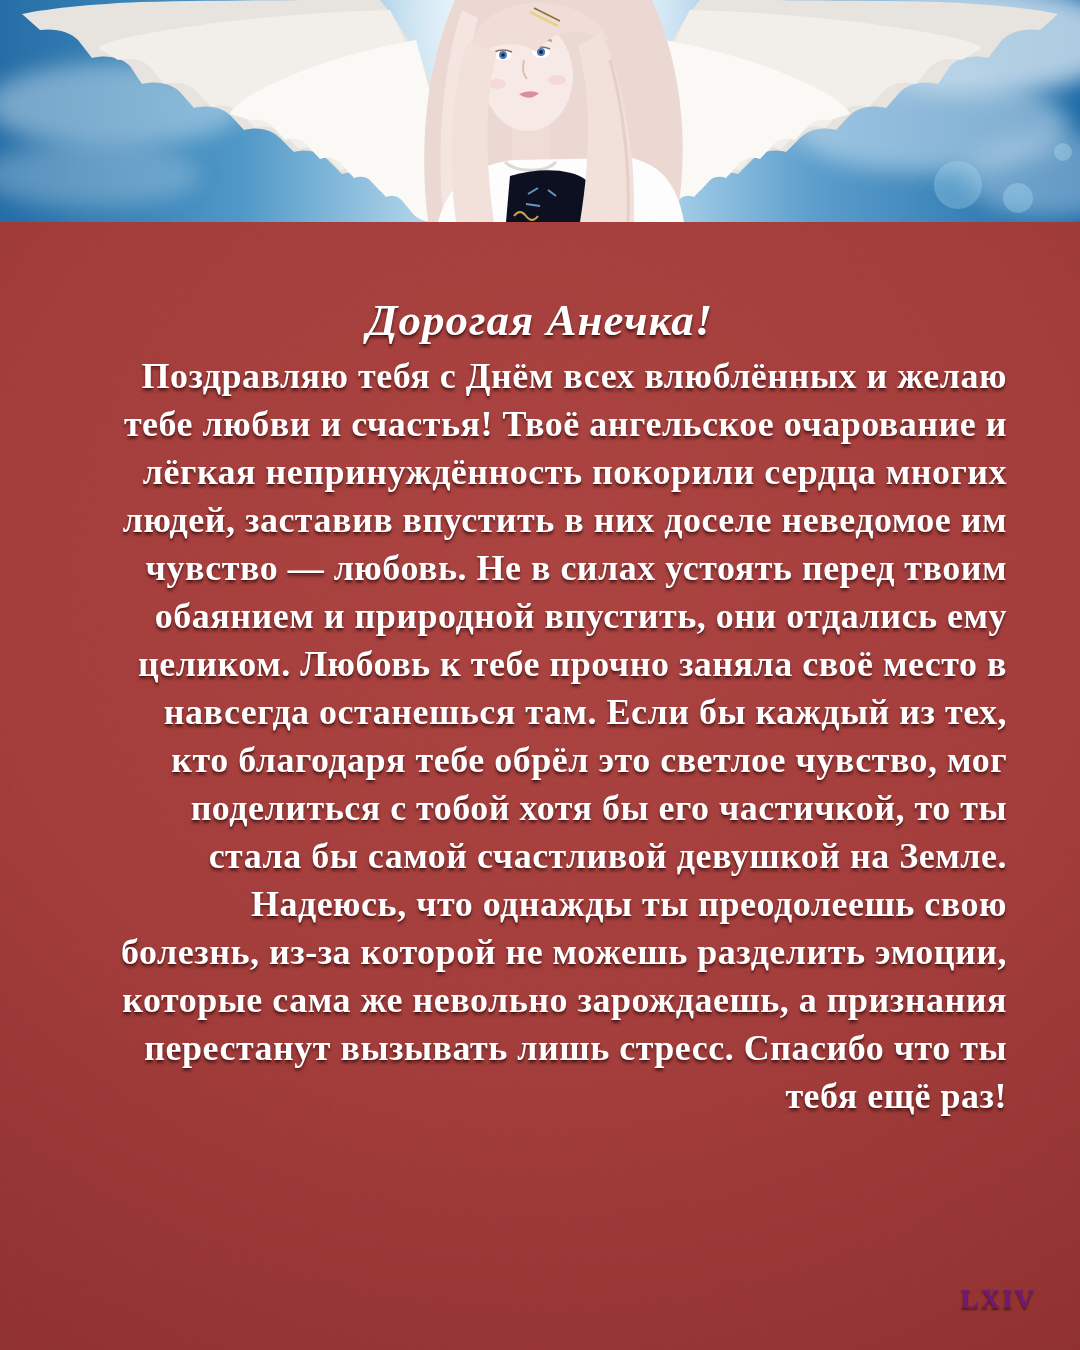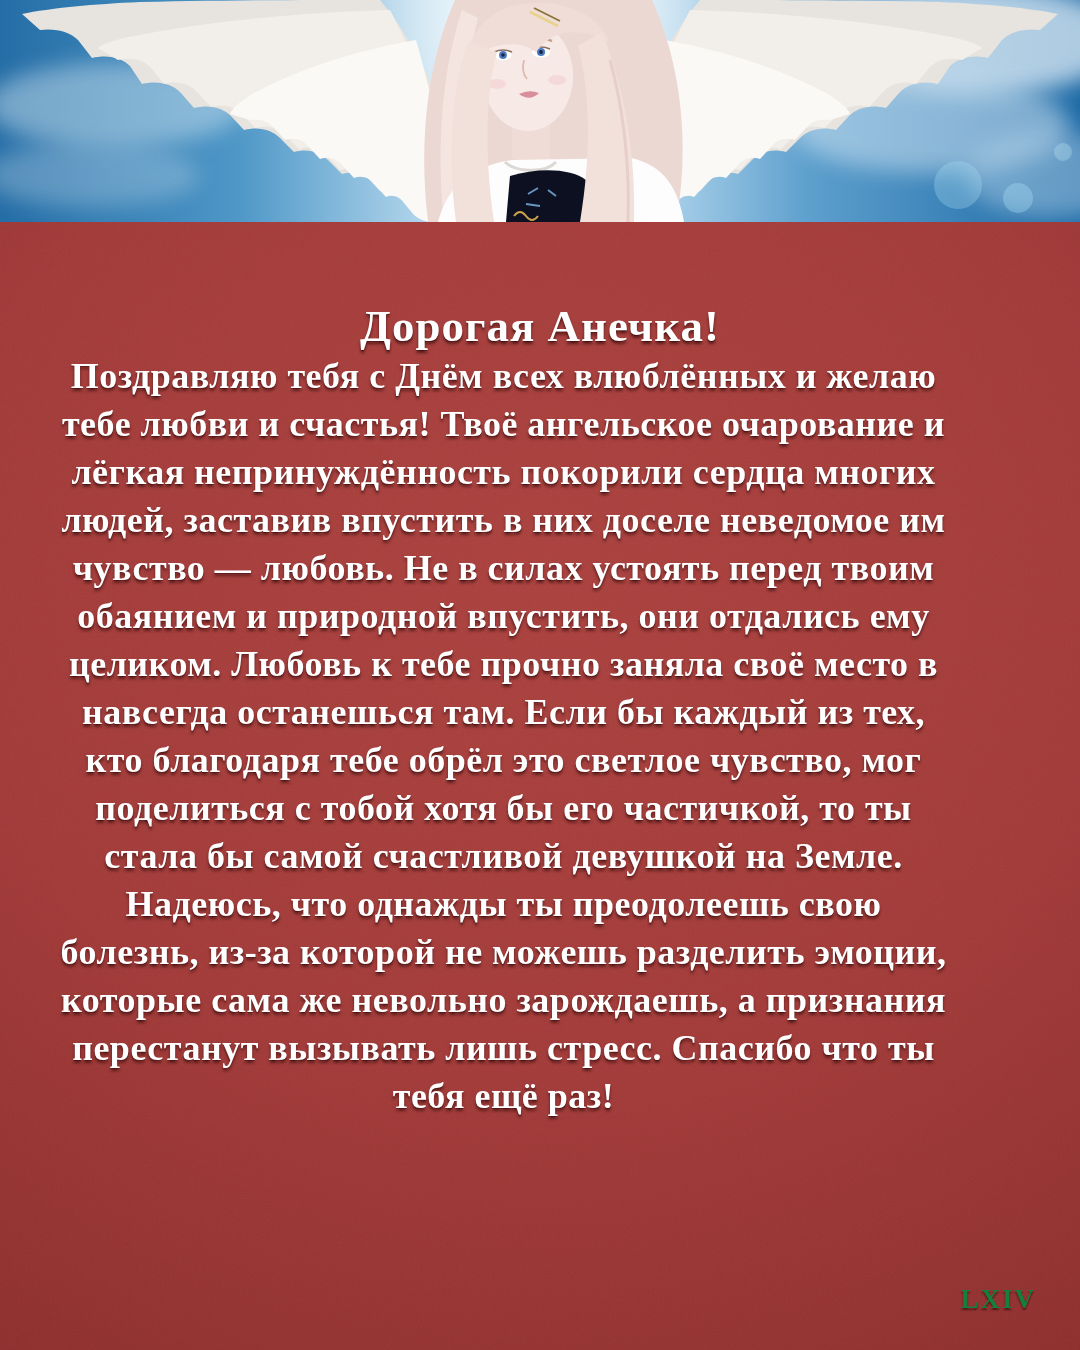--- a/index.html
+++ b/index.html
@@ -9,36 +9,37 @@
     background:radial-gradient(130% 95% at 50% 42%, #ab403d 0%, #a23937 40%, #8e2d2c 72%, #7a2322 100%);
   }
   .photo{
     position:absolute;top:0;left:0;width:1080px;height:222px;overflow:hidden;
   }
   .photo svg{display:block;width:1080px;height:222px;}
   .noise{
     position:absolute;top:222px;left:0;width:1080px;height:1128px;pointer-events:none;
   }
   .card-title{
-    position:absolute;top:272px;left:0;width:1080px;
+    position:absolute;top:266px;left:0;width:1080px;
     text-align:center;color:#ffffff;font-weight:bold;font-size:45px;line-height:1.1;
     letter-spacing:1px;
     text-shadow:0 3px 3px rgba(35,0,0,.6),0 1px 0 rgba(70,10,10,.5);
+    font-style:italic;
   }
   .card-body{
-    position:absolute;top:352px;left:0;width:1007px;text-align:center;
+    position:absolute;top:352px;left:0;width:1007px;text-align:right;
   }
   .card-line{
     display:block;height:48px;line-height:48px;white-space:nowrap;
     color:#ffffff;font-weight:bold;font-size:36px;letter-spacing:.5px;
     text-shadow:0 3px 3px rgba(35,0,0,.55),0 1px 0 rgba(70,10,10,.45);
   }
   .card-footer{
     position:absolute;top:1284px;right:44px;
-    color:#15803d;font-weight:bold;font-size:27px;letter-spacing:2px;
+    color:#701a75;font-weight:bold;font-size:27px;letter-spacing:2px;
     text-shadow:0 2px 2px rgba(35,0,0,.6);
   }
 </style>
 </head>
 <body>
 
 <div class="photo" title="Девушка с белыми ангельскими крыльями на фоне голубого неба">
   <svg viewBox="0 0 1080 222" preserveAspectRatio="none">
     <defs>
       <linearGradient id="sky" x1="0" y1="0" x2="1" y2="0">

